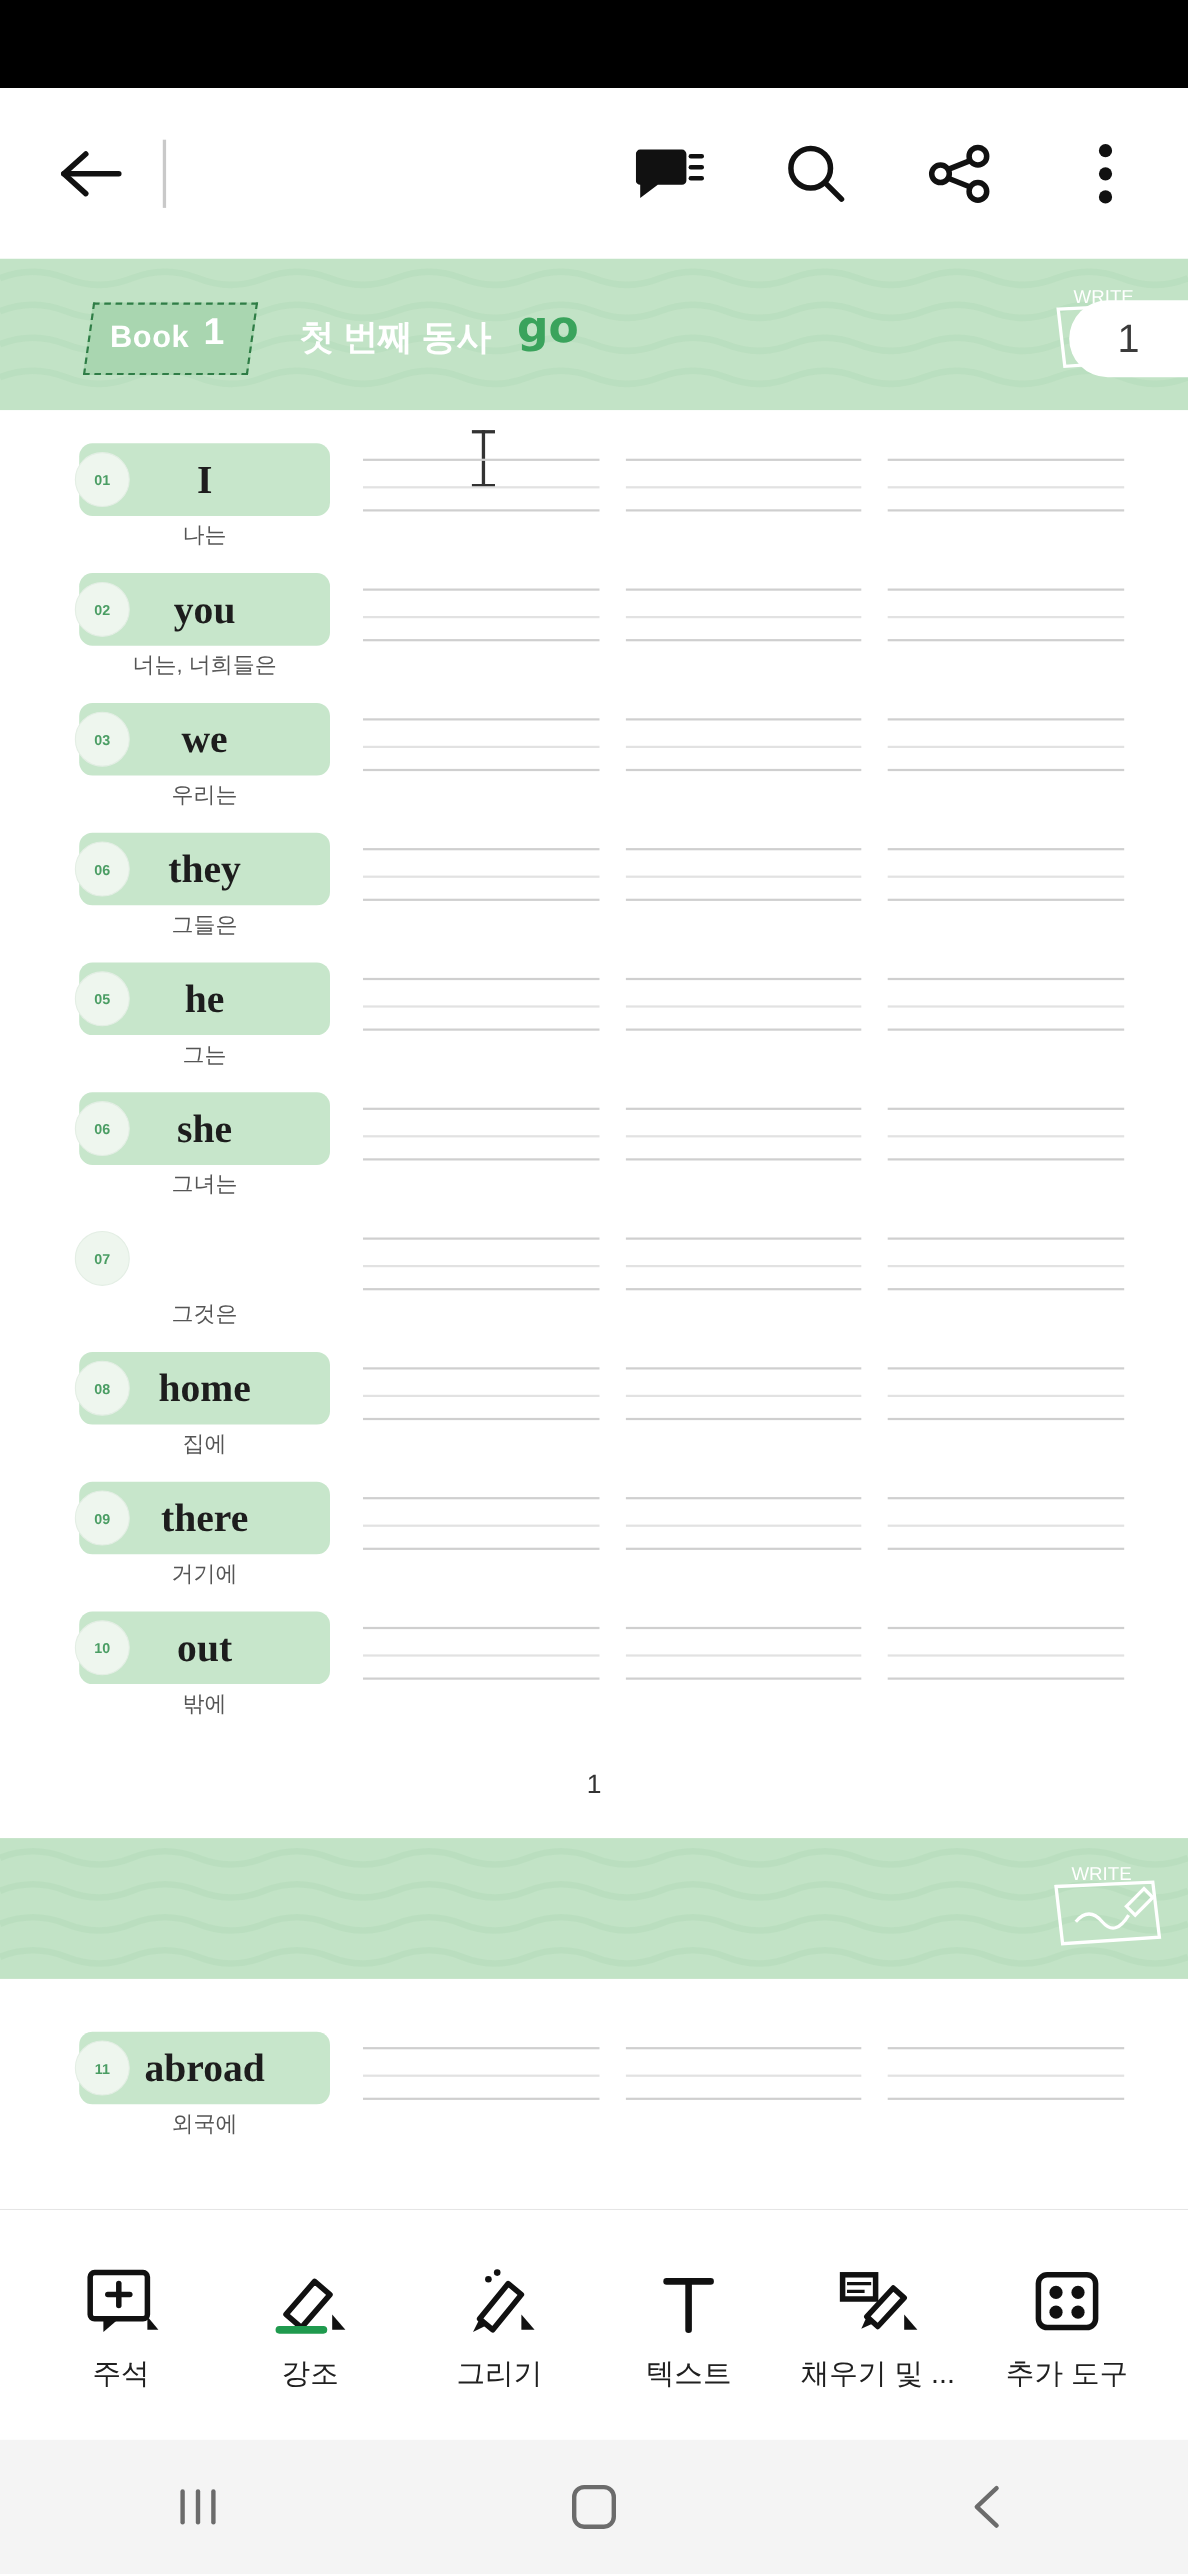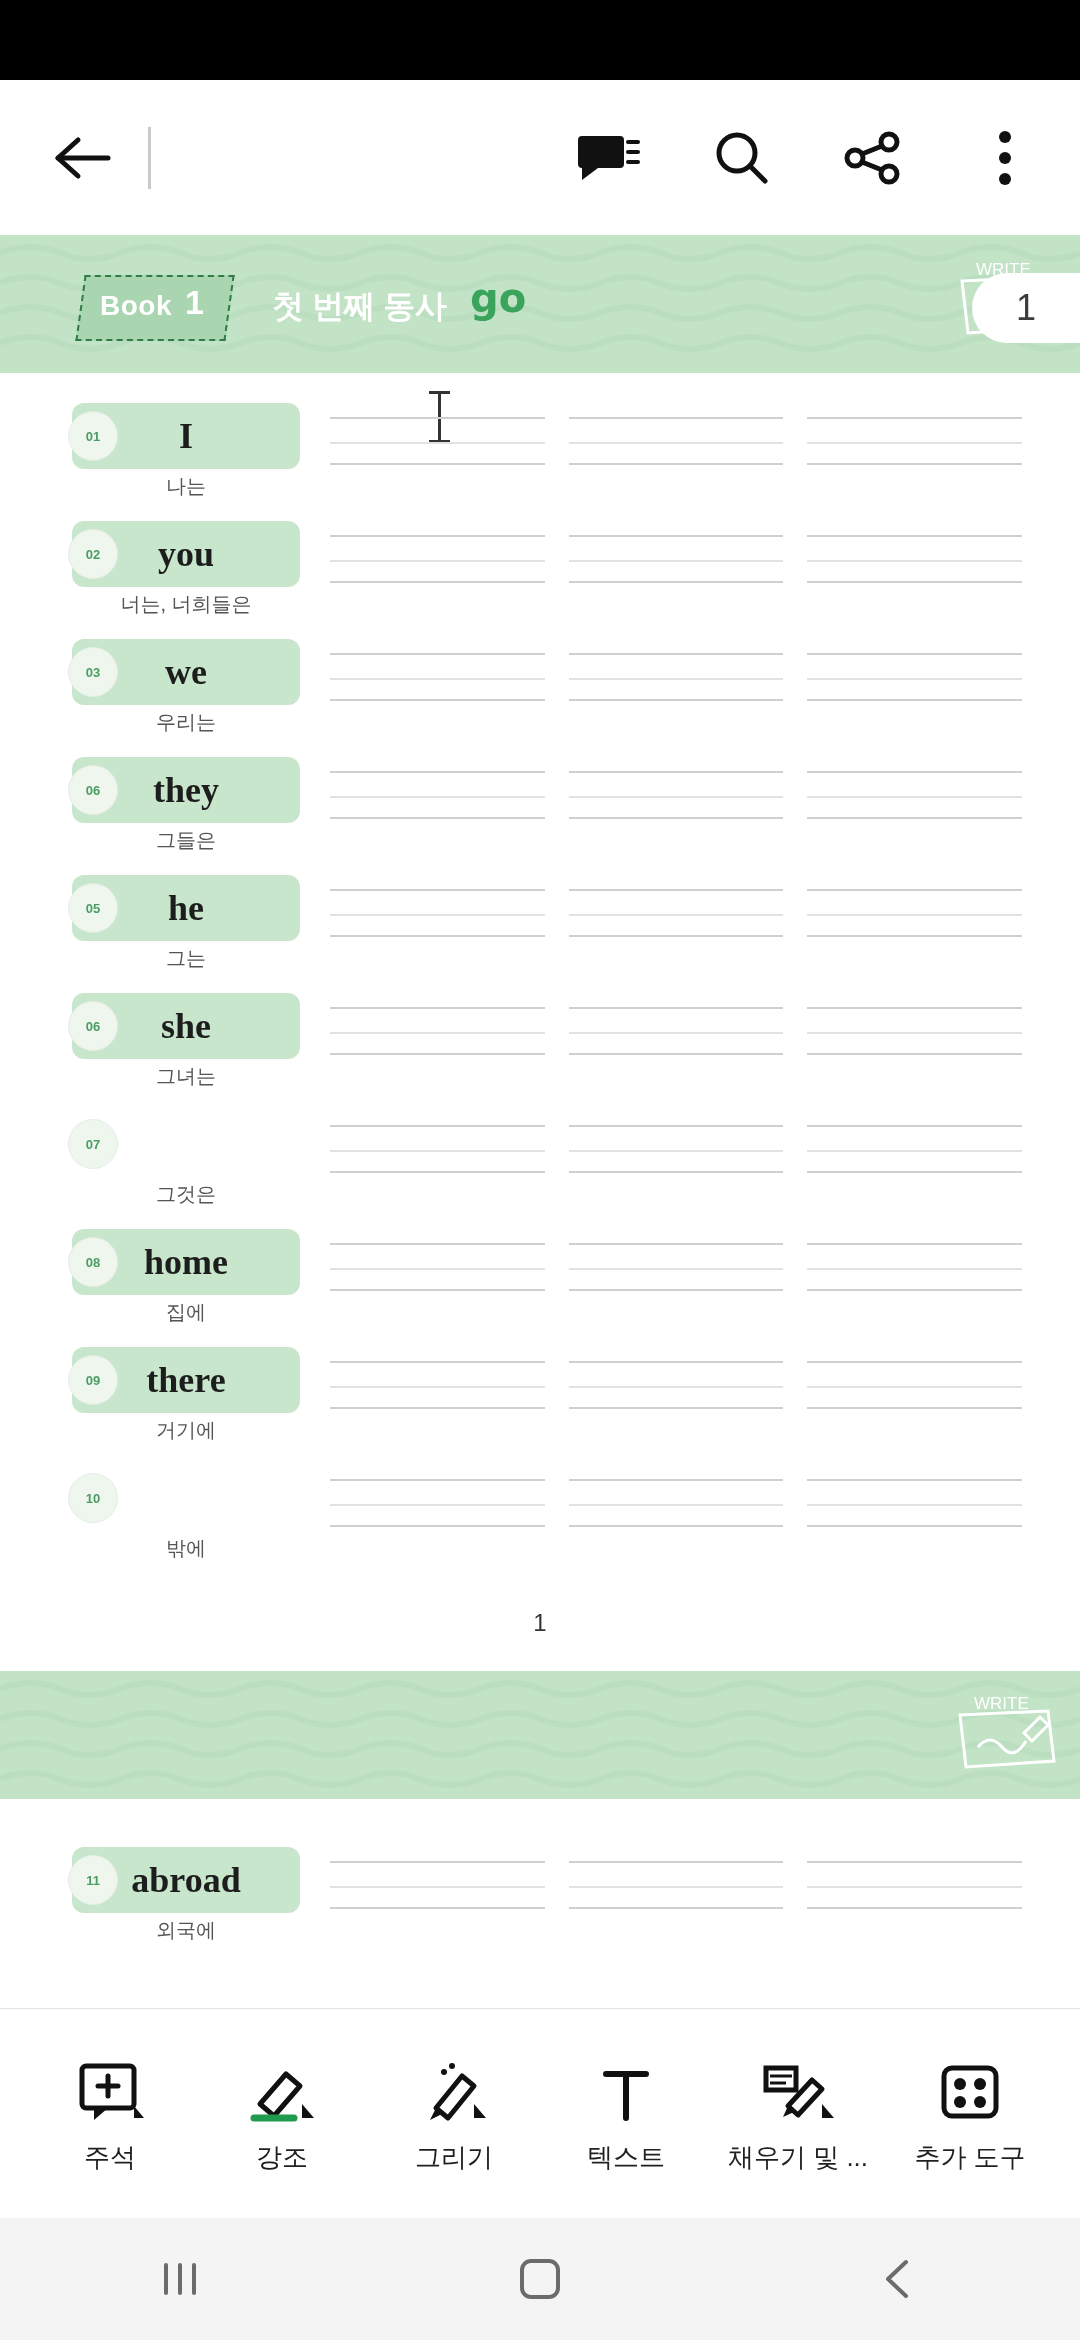--- a/index.html
+++ b/index.html
@@ -467,20 +467,23 @@
             </div>
           <div class="lineset">
               <div class="l a"></div>
               <div class="l b"></div>
               <div class="l c"></div>
             </div>
         </div>
       </div>
 
       <div class="row">
+        <div class="pill">
+            <span class="pill-word">out</span>
+          </div>
         <div class="num-badge">10</div>
         <div class="kor">밖에</div>
         <div class="lines">
           <div class="lineset">
               <div class="l a"></div>
               <div class="l b"></div>
               <div class="l c"></div>
             </div>
           <div class="lineset">
               <div class="l a"></div>

